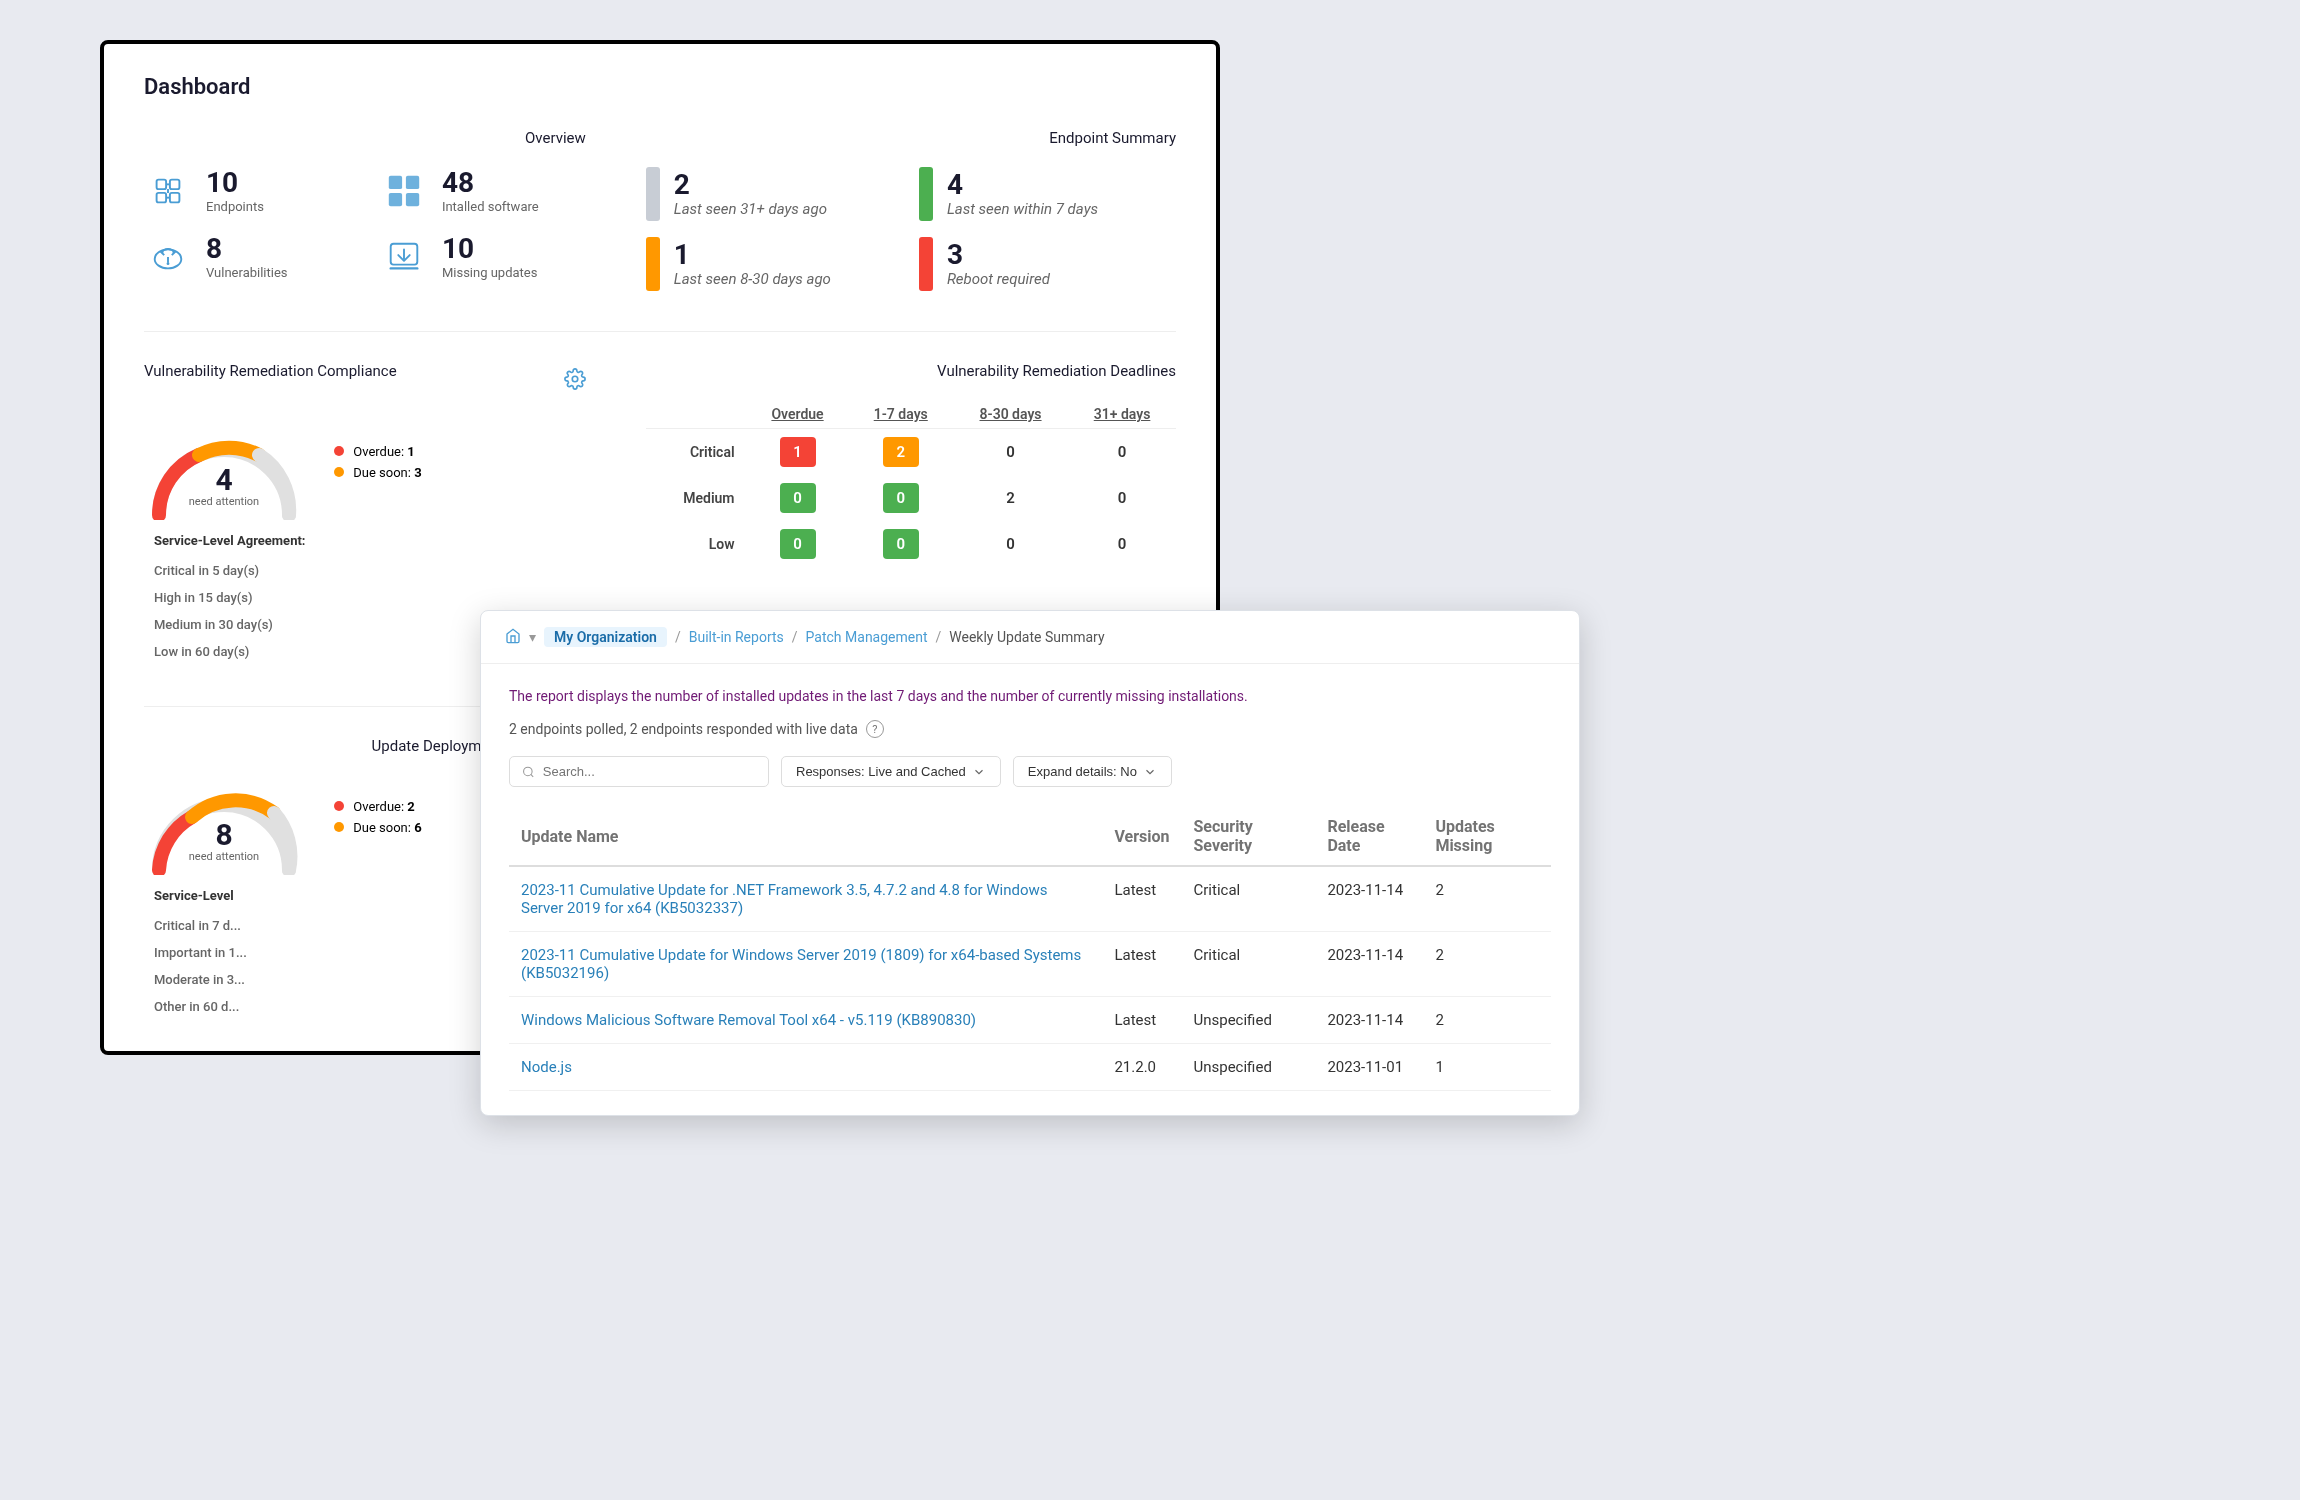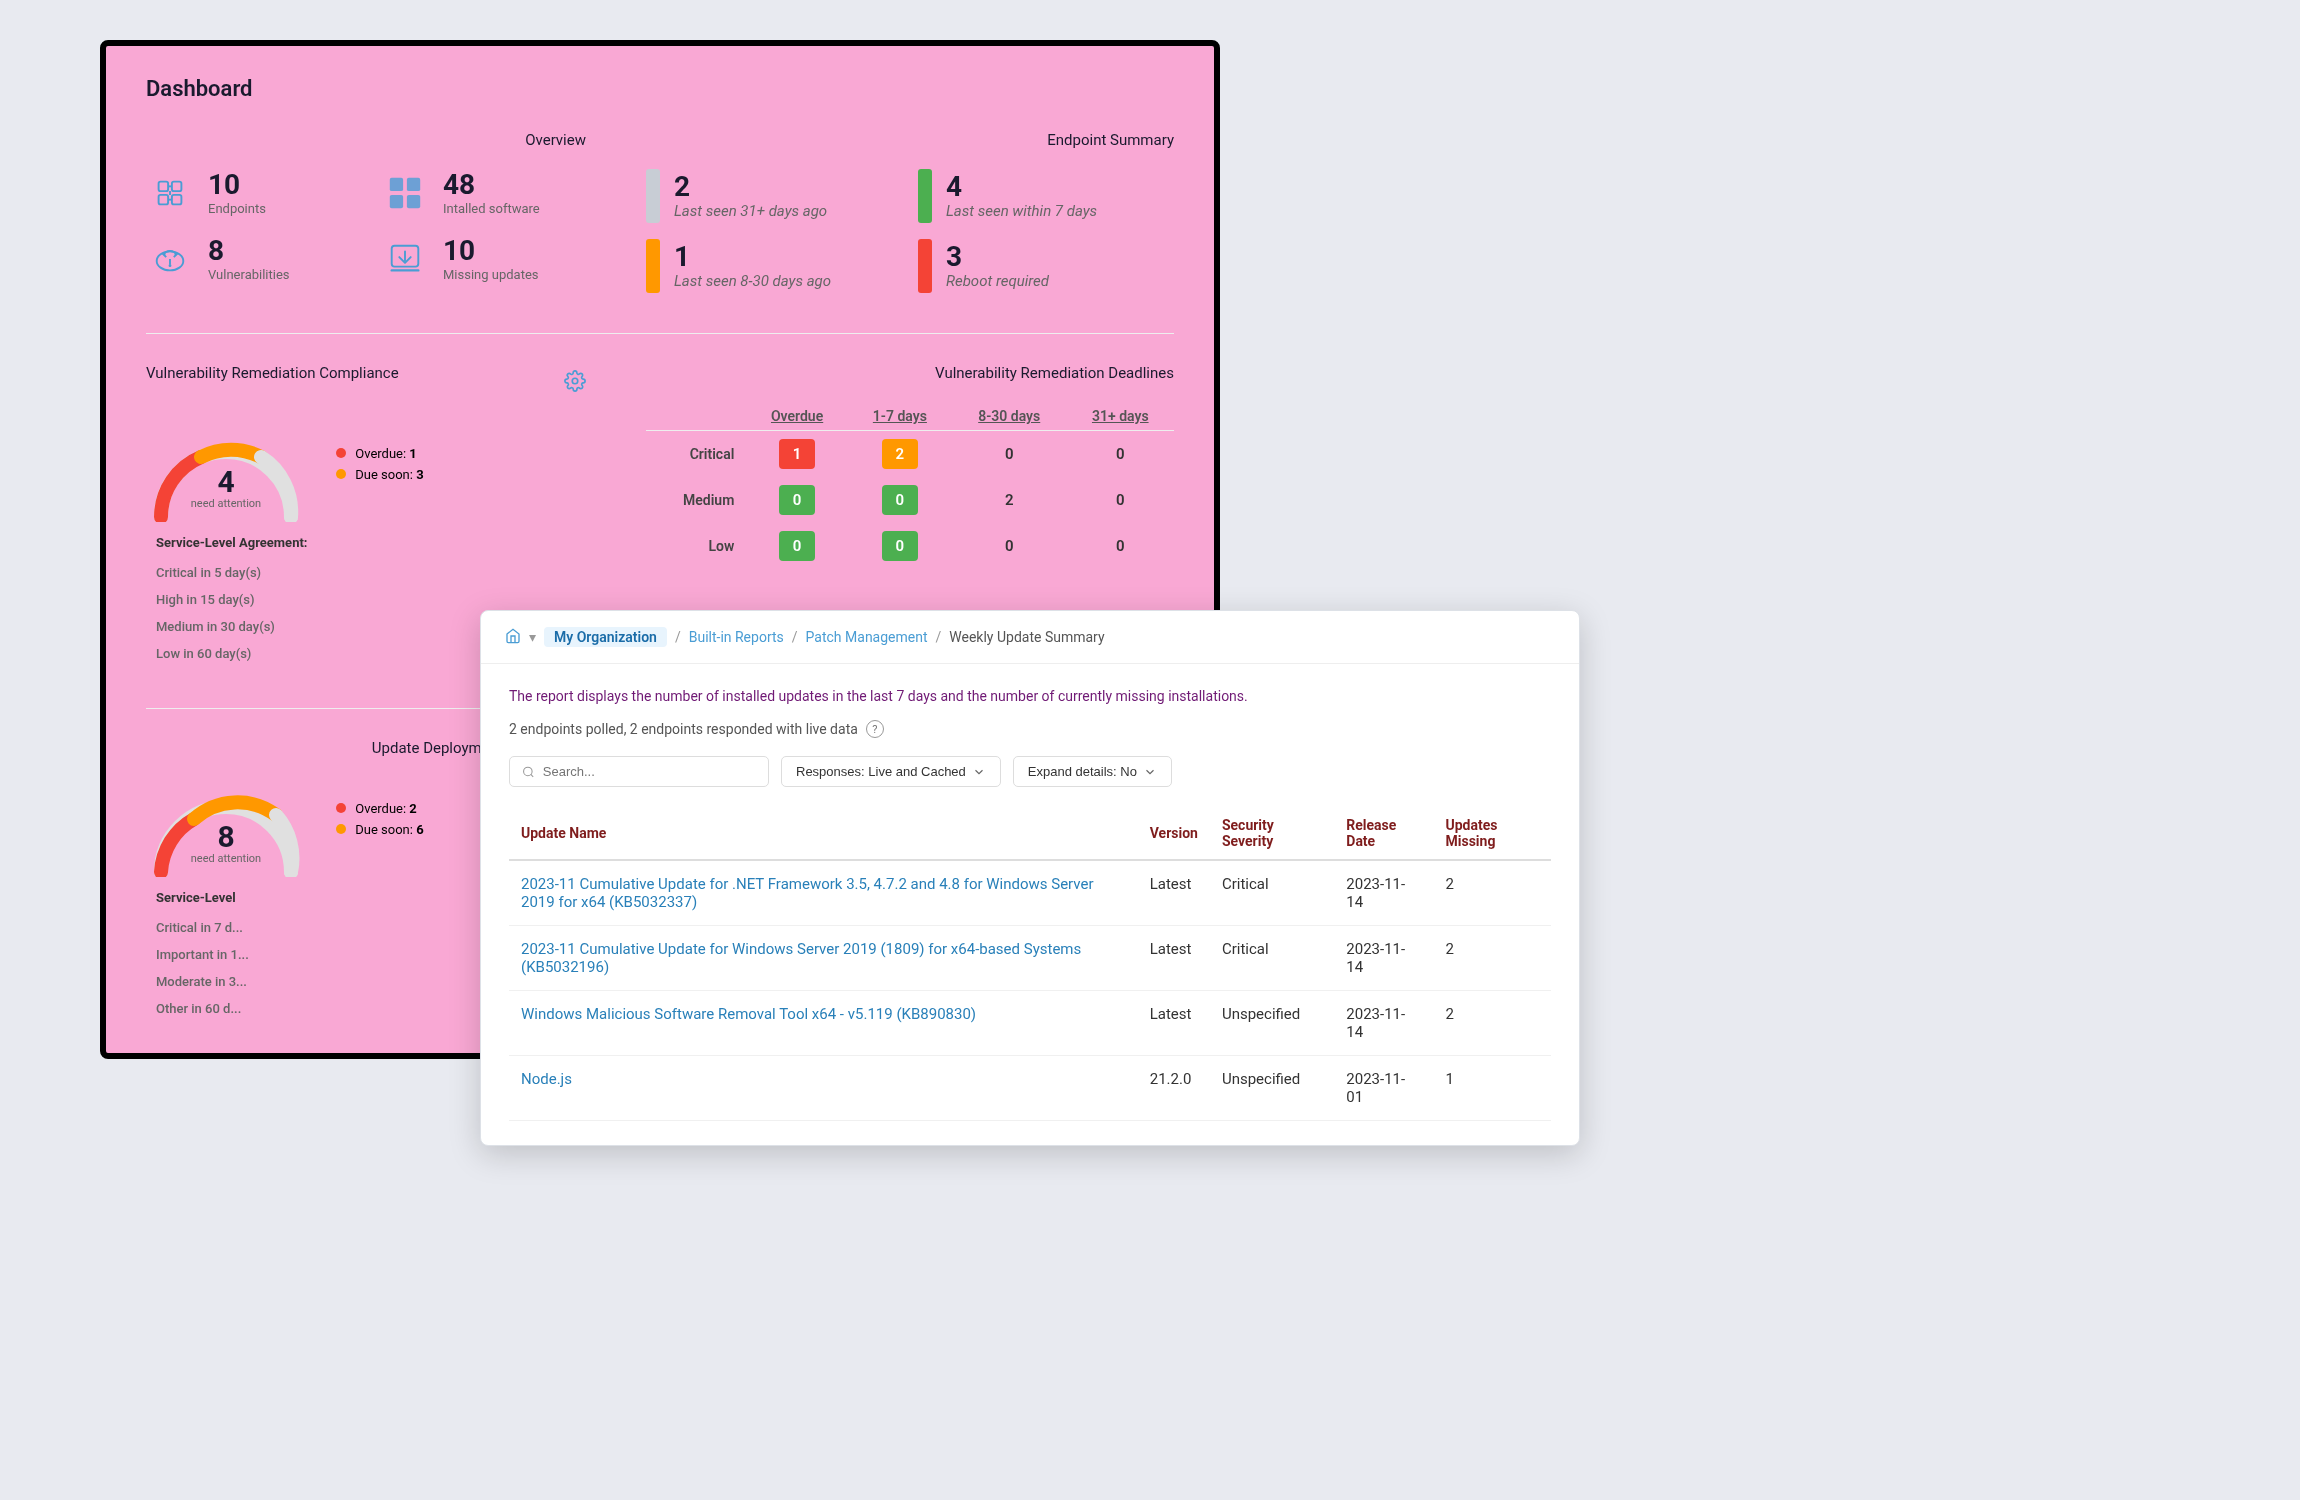--- a/index.html
+++ b/index.html
@@ -14,22 +14,22 @@
       padding: 40px;
     }
     .page-wrapper {
       position: relative;
       width: 2100px;
       min-height: 1400px;
     }
 
     
     .dashboard-card {
-      background: #f9a8d4;
-      border: 6px solid #000000;
+      background: #ffffff;
+      border: 4px solid #000000;
       border-radius: 8px;
       padding: 30px 40px;
       width: 1120px;
       position: relative;
       z-index: 1;
     }
     .dashboard-title {
       font-size: 22px;
       font-weight: 600;
       color: #1a1a2e;
@@ -319,24 +319,24 @@
       background: #fff;
       cursor: pointer;
     }
     .dropdown-btn svg { width: 14px; height: 14px; color: #666; }
 
     
     .report-table { width: 100%; border-collapse: collapse; font-size: 14px; }
     .report-table th {
       text-align: left;
       font-weight: 700;
-      color: #7f1d1d;
+      color: #737373;
       padding: 10px 12px;
       border-bottom: 2px solid #ddd;
-      font-size: 14px;
+      font-size: 16px;
     }
     .report-table td {
       padding: 14px 12px;
       border-bottom: 1px solid #f0f0f0;
       color: #333;
       font-size: 15px;
       vertical-align: top;
     }
     .report-table td.update-name { color: #2980b9; cursor: pointer; }
   </style>

